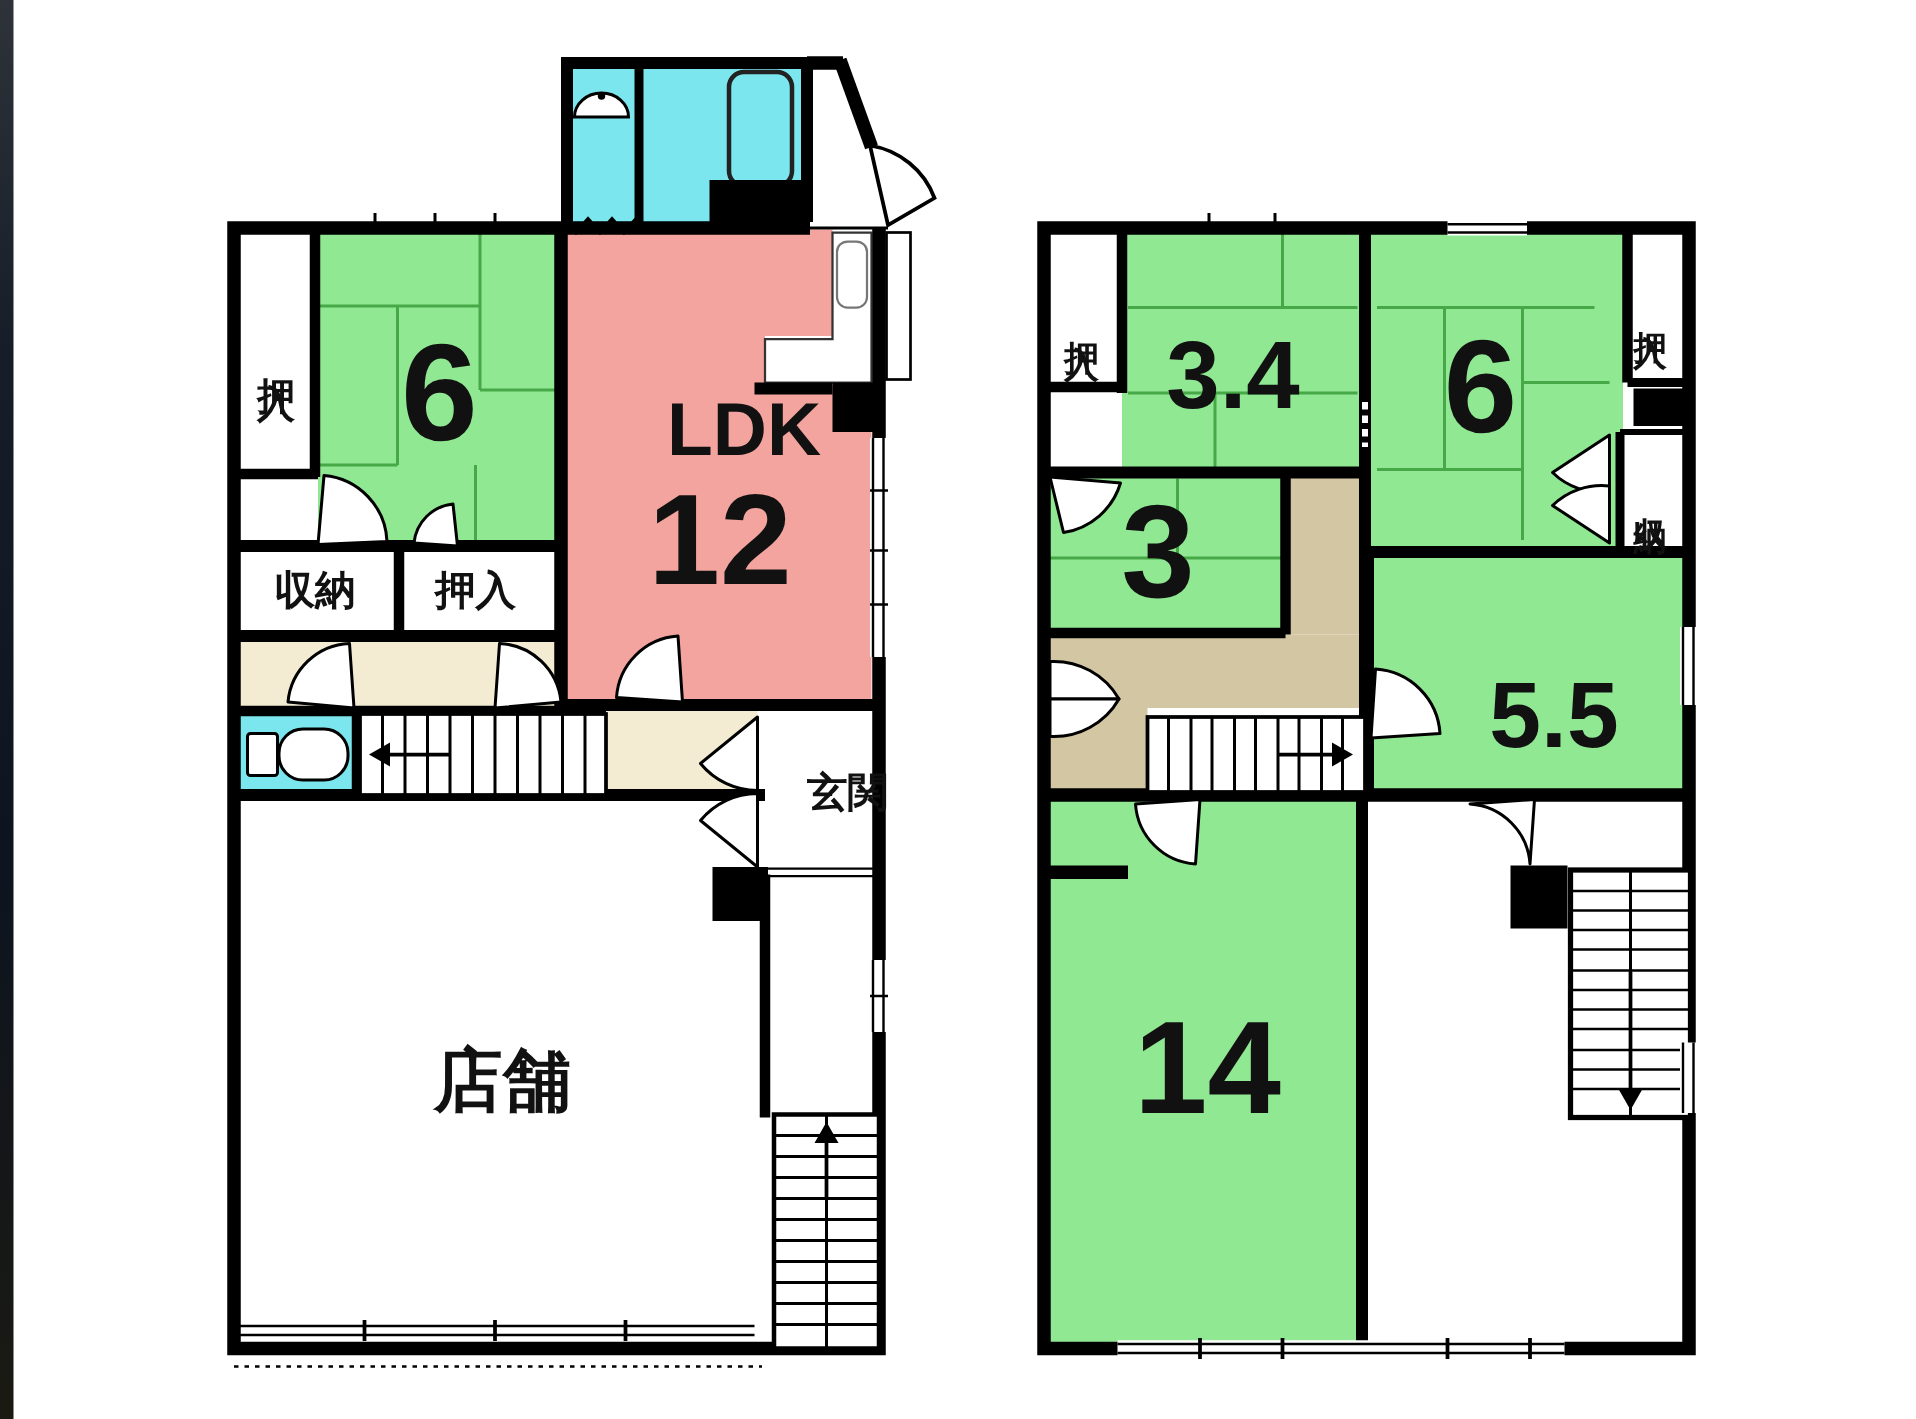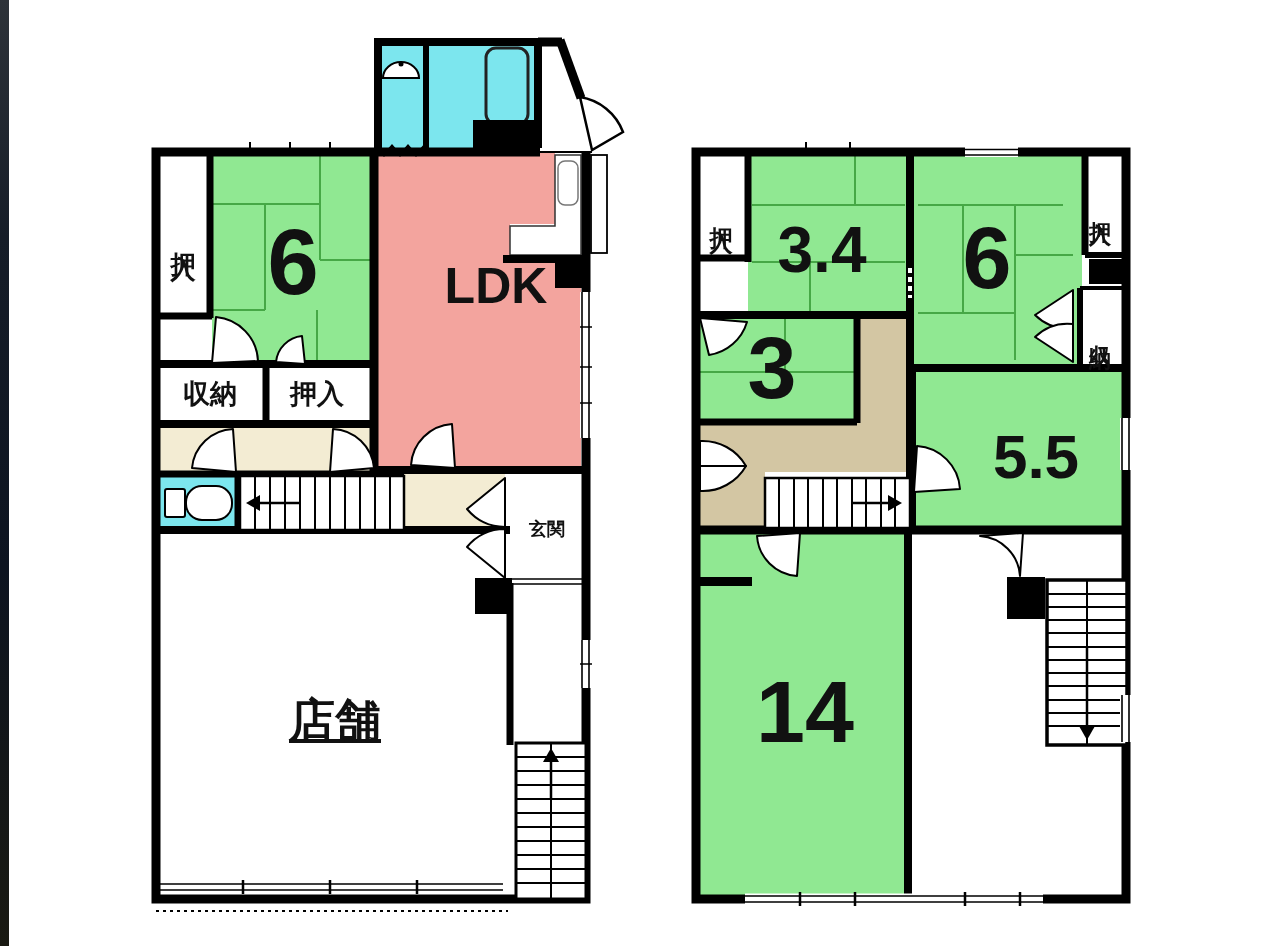--- a/index.html
+++ b/index.html
@@ -185,26 +185,27 @@
         <rect x="965" y="147" width="53" height="10" fill="#ffffff"></rect>
         <path d="M965 149.5 H1018 M965 155 H1018" stroke="#000" stroke-width="1.6" fill="none"></path>
         <path d="M806 142 V152 M850 142 V152" stroke="#000" stroke-width="2"></path>
       </g>
     </g>
   </svg>
 
   <div class="label vert" style="left:183px;top:235px;font-size:25px;">押入</div>
   <div class="label num" style="left:293px;top:262px;font-size:92px;">6</div>
   <div class="label" style="left:456px;top:286px;font-size:50px;margin-left:40px;">LDK</div>
+  <div class="label num" style="left:480px;top:360px;font-size:86px;">12</div>
   <div class="label" style="left:210px;top:394px;font-size:27px;">収納</div>
   <div class="label" style="left:317px;top:394px;font-size:27px;">押入</div>
-  <div class="label" style="left:547px;top:529px;font-size:18px;text-align:right;">玄関</div>
-  <div class="label" style="left:335px;top:720px;font-size:46px;text-decoration:underline;">店舗</div>
+  <div class="label" style="left:565px;top:529px;font-size:27px;text-align:right;">玄関</div>
+  <div class="label" style="left:335px;top:720px;font-size:46px;">店舗</div>
 
   <div class="label vert" style="left:721px;top:212px;font-size:23px;">押入</div>
   <div class="label num" style="left:822px;top:250px;font-size:64px;">3.4</div>
   <div class="label num" style="left:987px;top:258px;font-size:88px;">6</div>
   <div class="label vert" style="left:1100px;top:206px;font-size:22px;">押入</div>
   <div class="label vert" style="left:1100px;top:330px;font-size:22px;">収納</div>
   <div class="label num" style="left:772px;top:368px;font-size:88px;">3</div>
-  <div class="label num" style="left:1036px;top:457px;font-size:62px;">5.5</div>
+  <div class="label num" style="left:1036px;top:478px;font-size:62px;">5.5</div>
   <div class="label num" style="left:805px;top:712px;font-size:88px;text-align:right;">14</div>
 </div>
 
 </body></html>

